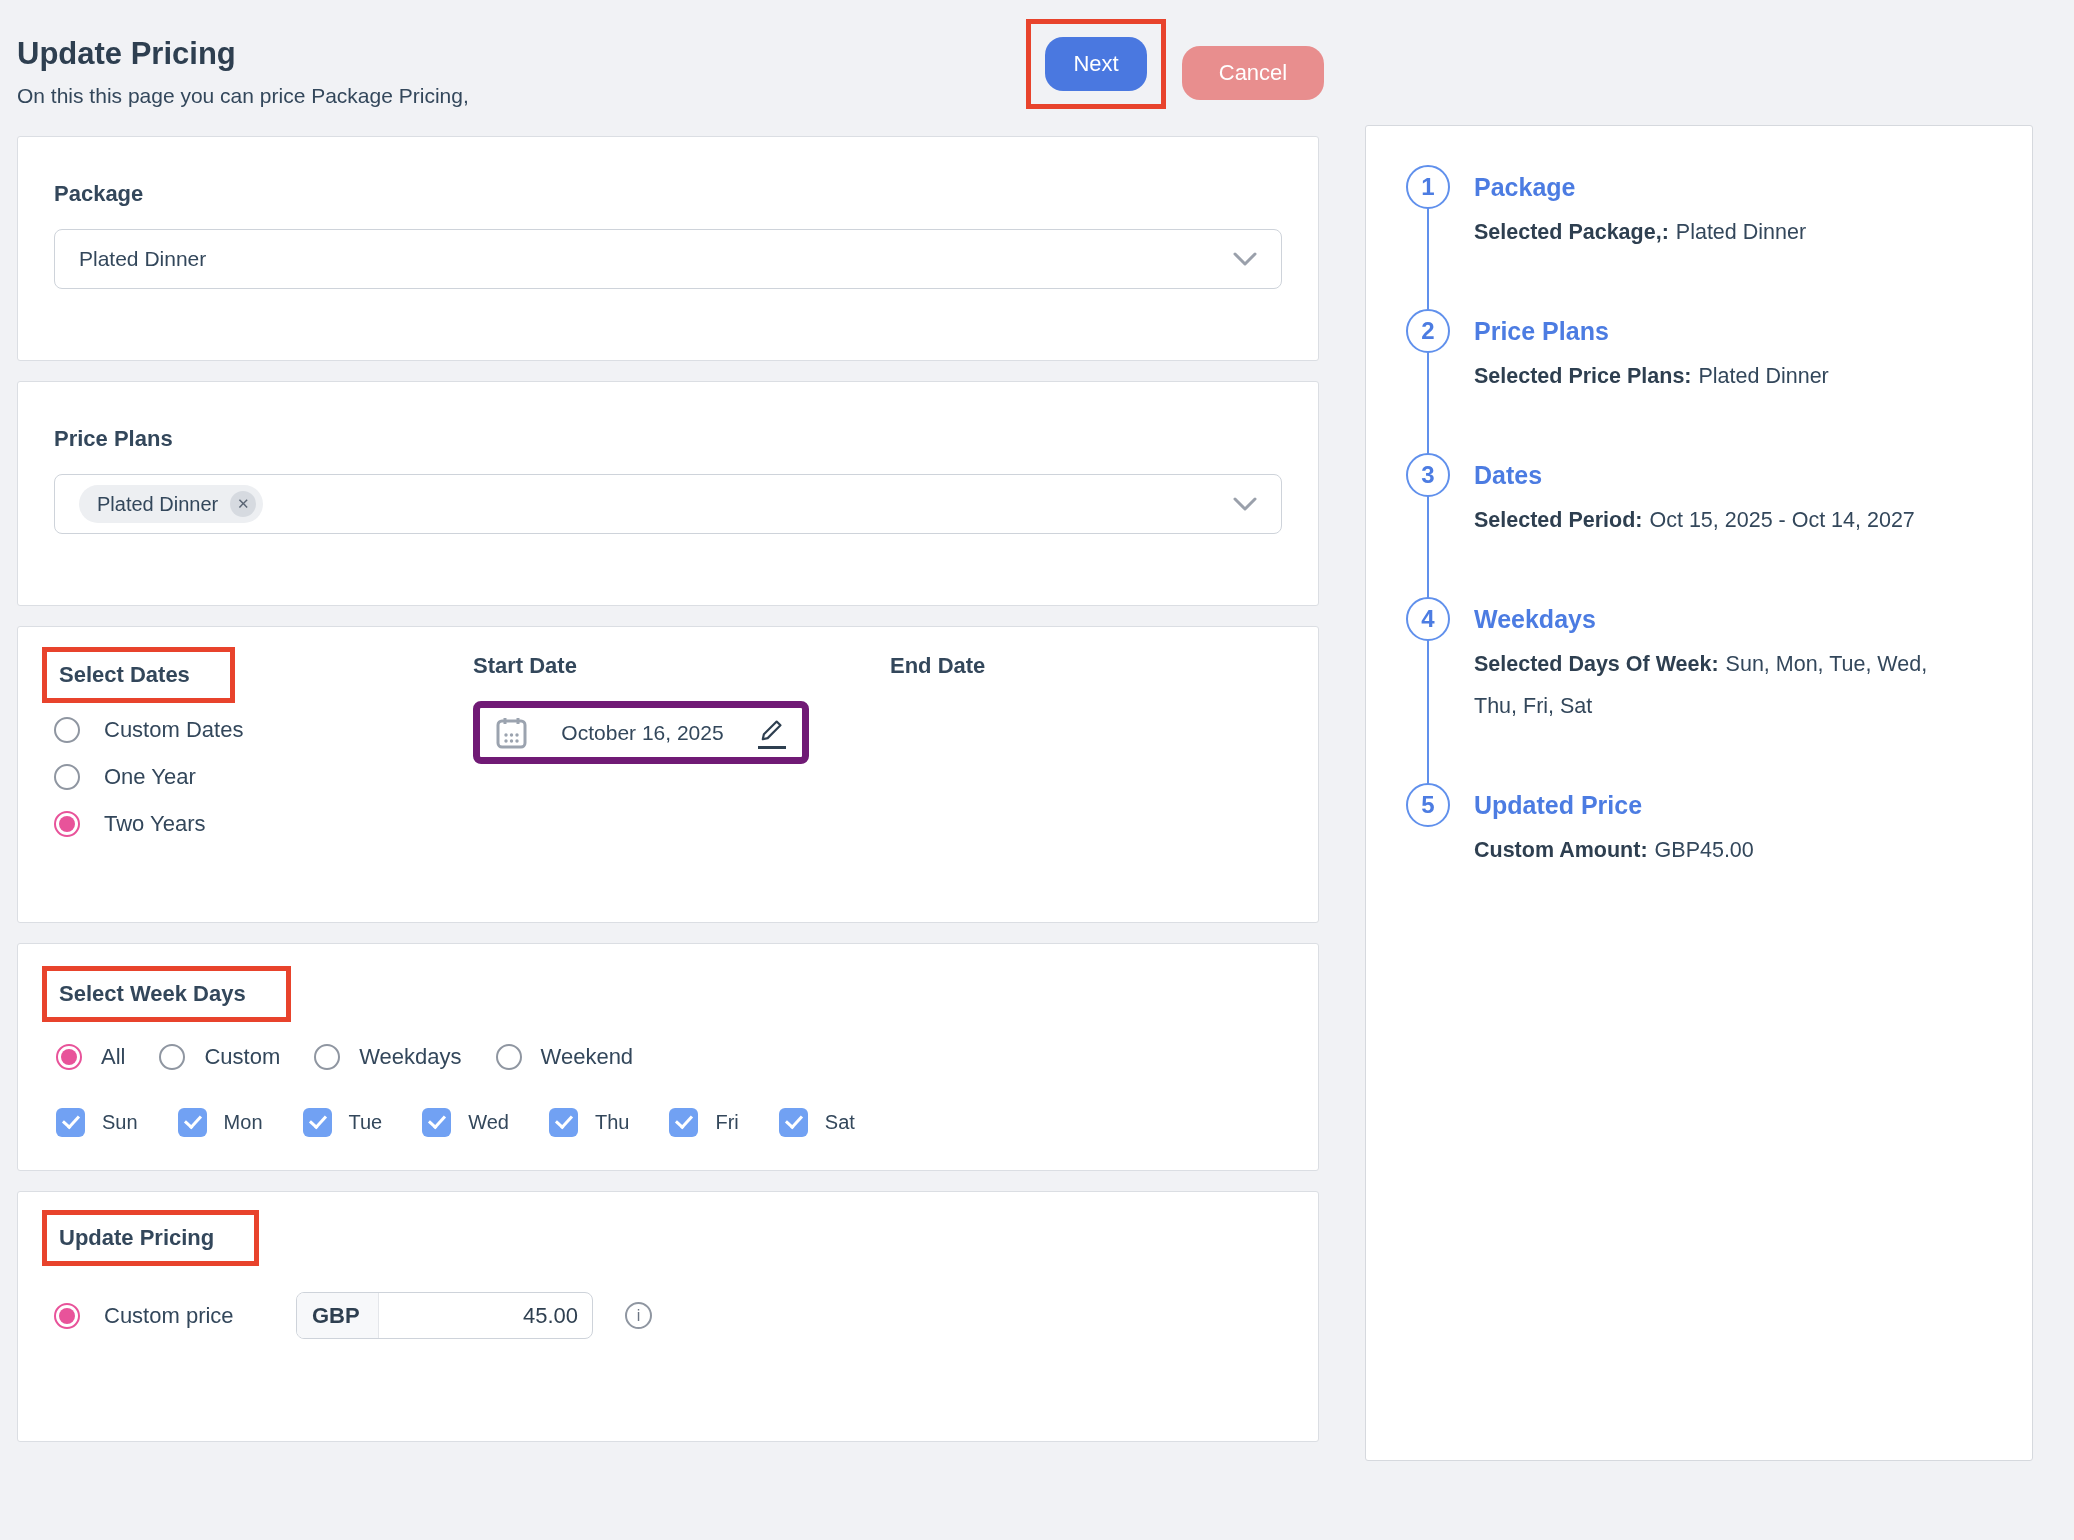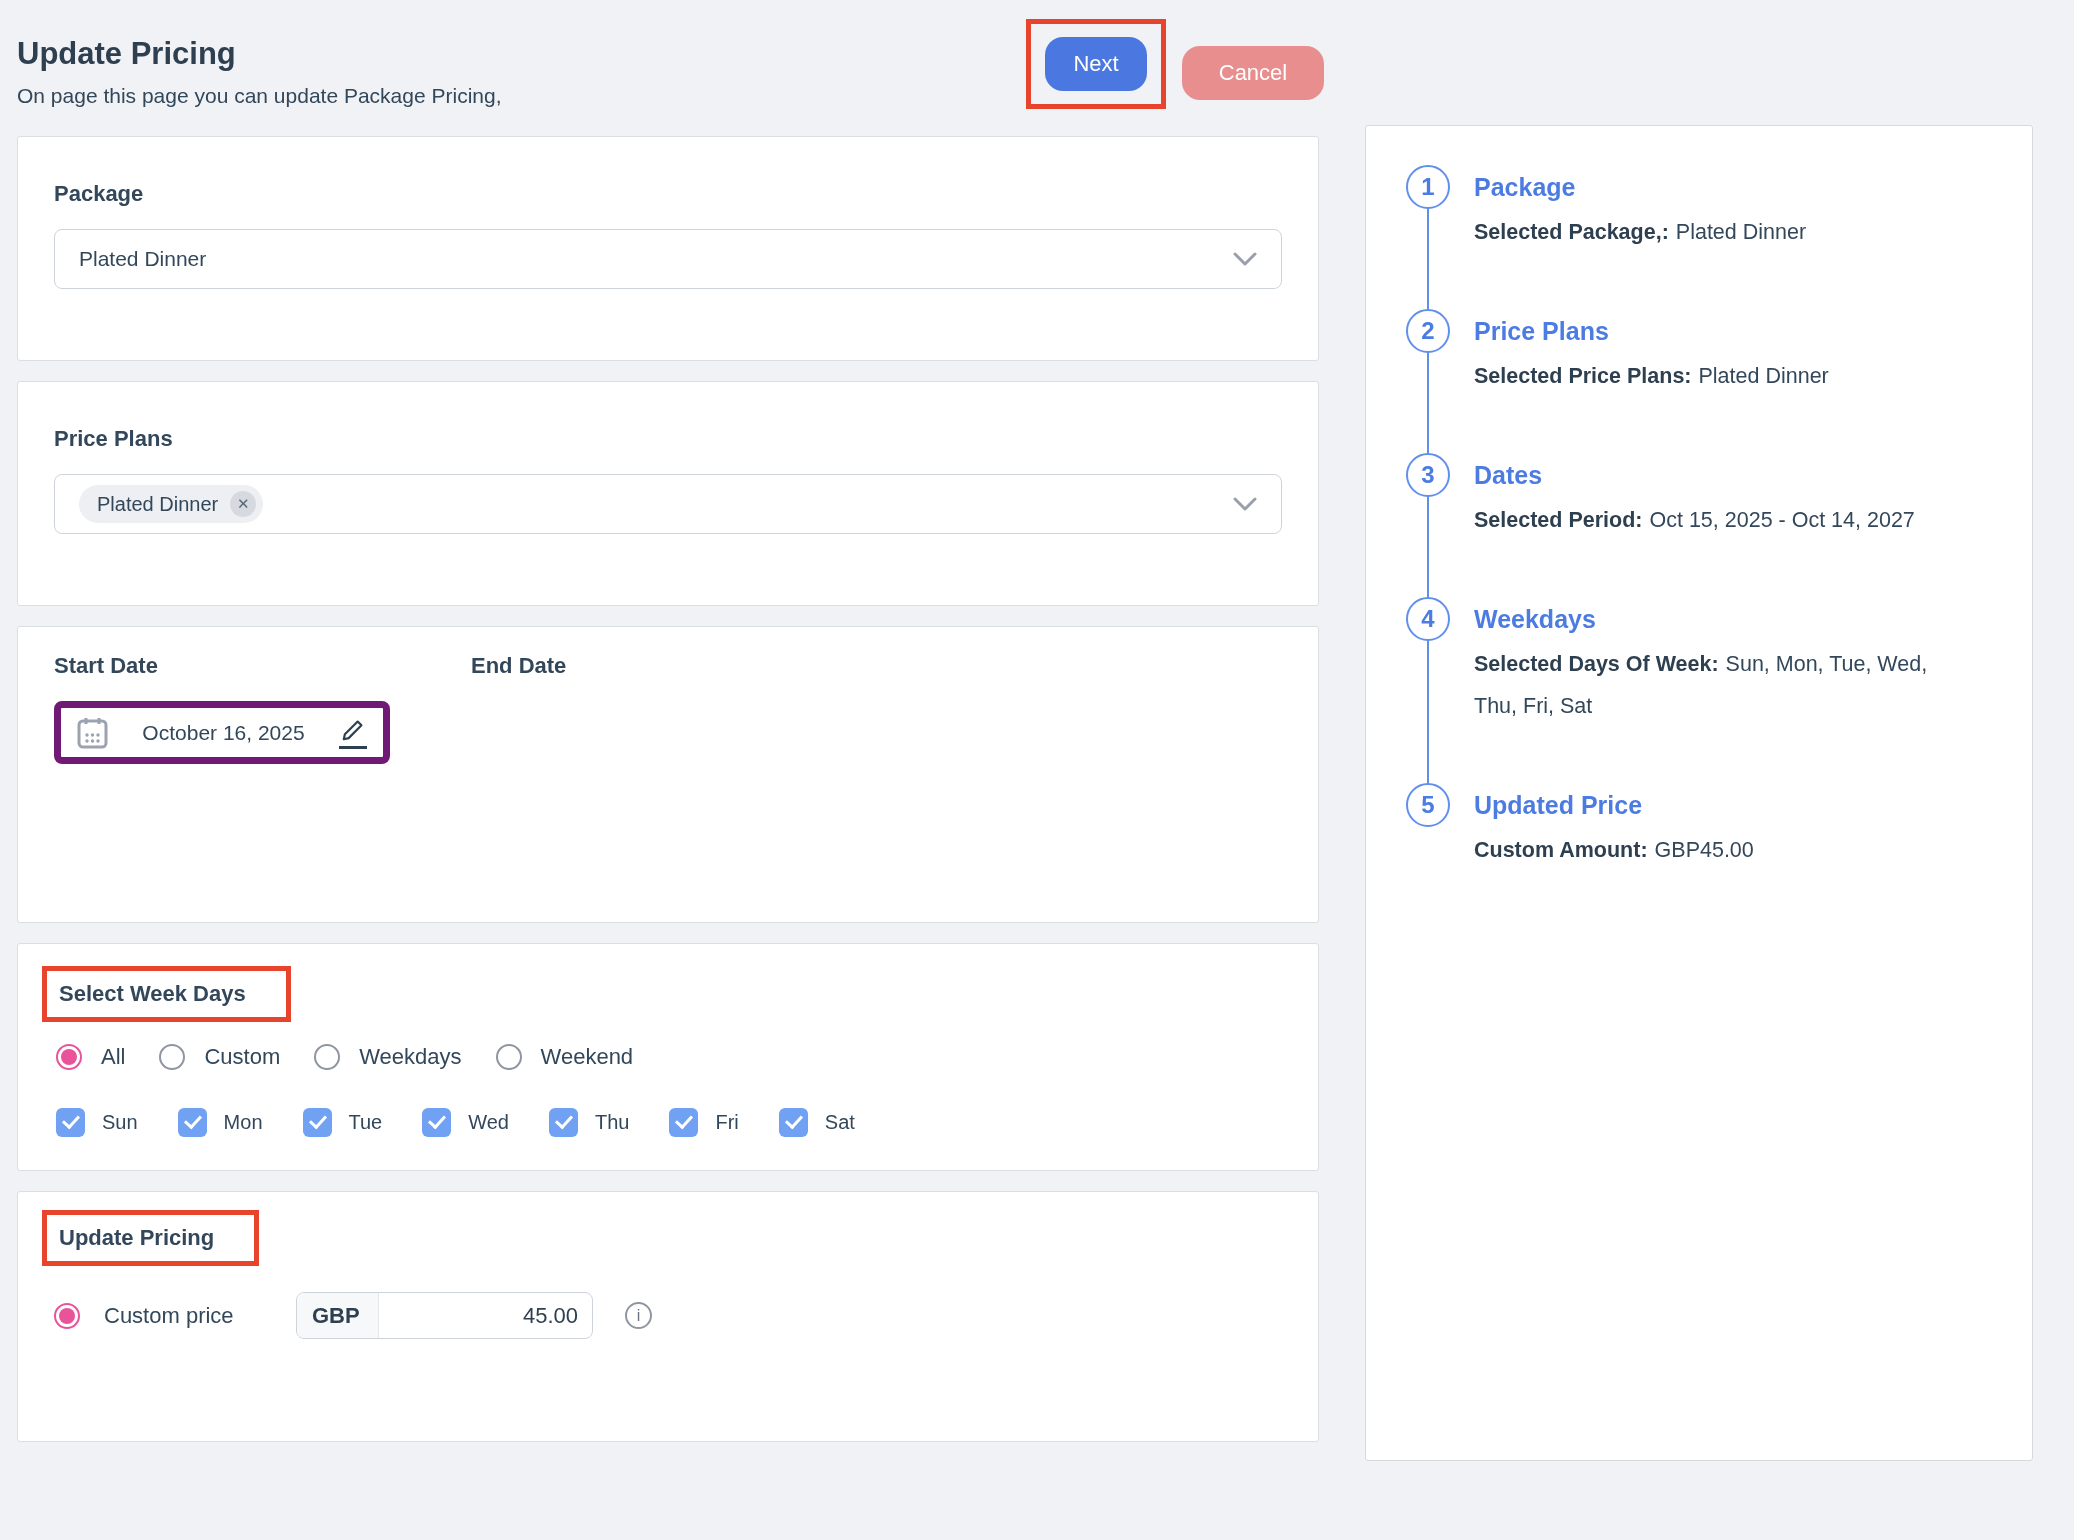--- a/index.html
+++ b/index.html
@@ -154,21 +154,21 @@
   .step-content { max-width:500px; }
   .step-title { font-size:25px; font-weight:bold; color:#4c7ce2; line-height:44px; }
   .step-desc { font-size:21.5px; line-height:42px; color:#33475b; margin-top:2px; }
   .step-desc b { color:#2e3f50; margin-right:7px; }
 </style>
 </head>
 <body>
 
 <div class="header">
   <h1 class="page-title">Update Pricing</h1>
-  <p class="page-subtitle">On page this page you can update Package Pricing,</p>
+  <p class="page-subtitle">On this this page you can price Package Pricing,</p>
   <div class="header-actions">
     <div class="annot annot-next">
       <button class="btn btn-next">Next</button>
     </div>
     <button class="btn btn-cancel">Cancel</button>
   </div>
 </div>
 
 <div class="main">
   <div class="left-col">
@@ -199,20 +199,40 @@
         <span class="chevron">
           <svg viewBox="0 0 24 15">
               <polyline points="2,2 12,12 22,2" fill="none" stroke="#9aa0ab" stroke-width="3" stroke-linecap="round" stroke-linejoin="round"></polyline>
             </svg>
         </span>
       </div>
     </section>
 
     <section class="card card-dates">
       <div class="dates-flex">
+        <div class="dates-opts">
+          <div class="annot-title">Select Dates</div>
+          <div>
+
+              <div class="radio-option">
+                <span class="radio"></span>
+                <span>Custom Dates</span>
+              </div>
+
+              <div class="radio-option">
+                <span class="radio"></span>
+                <span>One Year</span>
+              </div>
+
+              <div class="radio-option">
+                <span class="radio on"></span>
+                <span>Two Years</span>
+              </div>
+            </div>
+        </div>
         <div class="date-col-start">
           <div class="field-label">Start Date</div>
           <div class="date-field">
             <span class="cal-icon">
               <svg viewBox="0 0 31 33">
                   <rect x="2" y="5" width="27" height="26" rx="4" fill="none" stroke="#9ba3af" stroke-width="3"></rect>
                   <line x1="9" y1="2" x2="9" y2="8" stroke="#9ba3af" stroke-width="3"></line>
                   <line x1="22" y1="2" x2="22" y2="8" stroke="#9ba3af" stroke-width="3"></line>
                   <g fill="#9ba3af">
                     <circle cx="10" cy="19" r="1.7"></circle>

